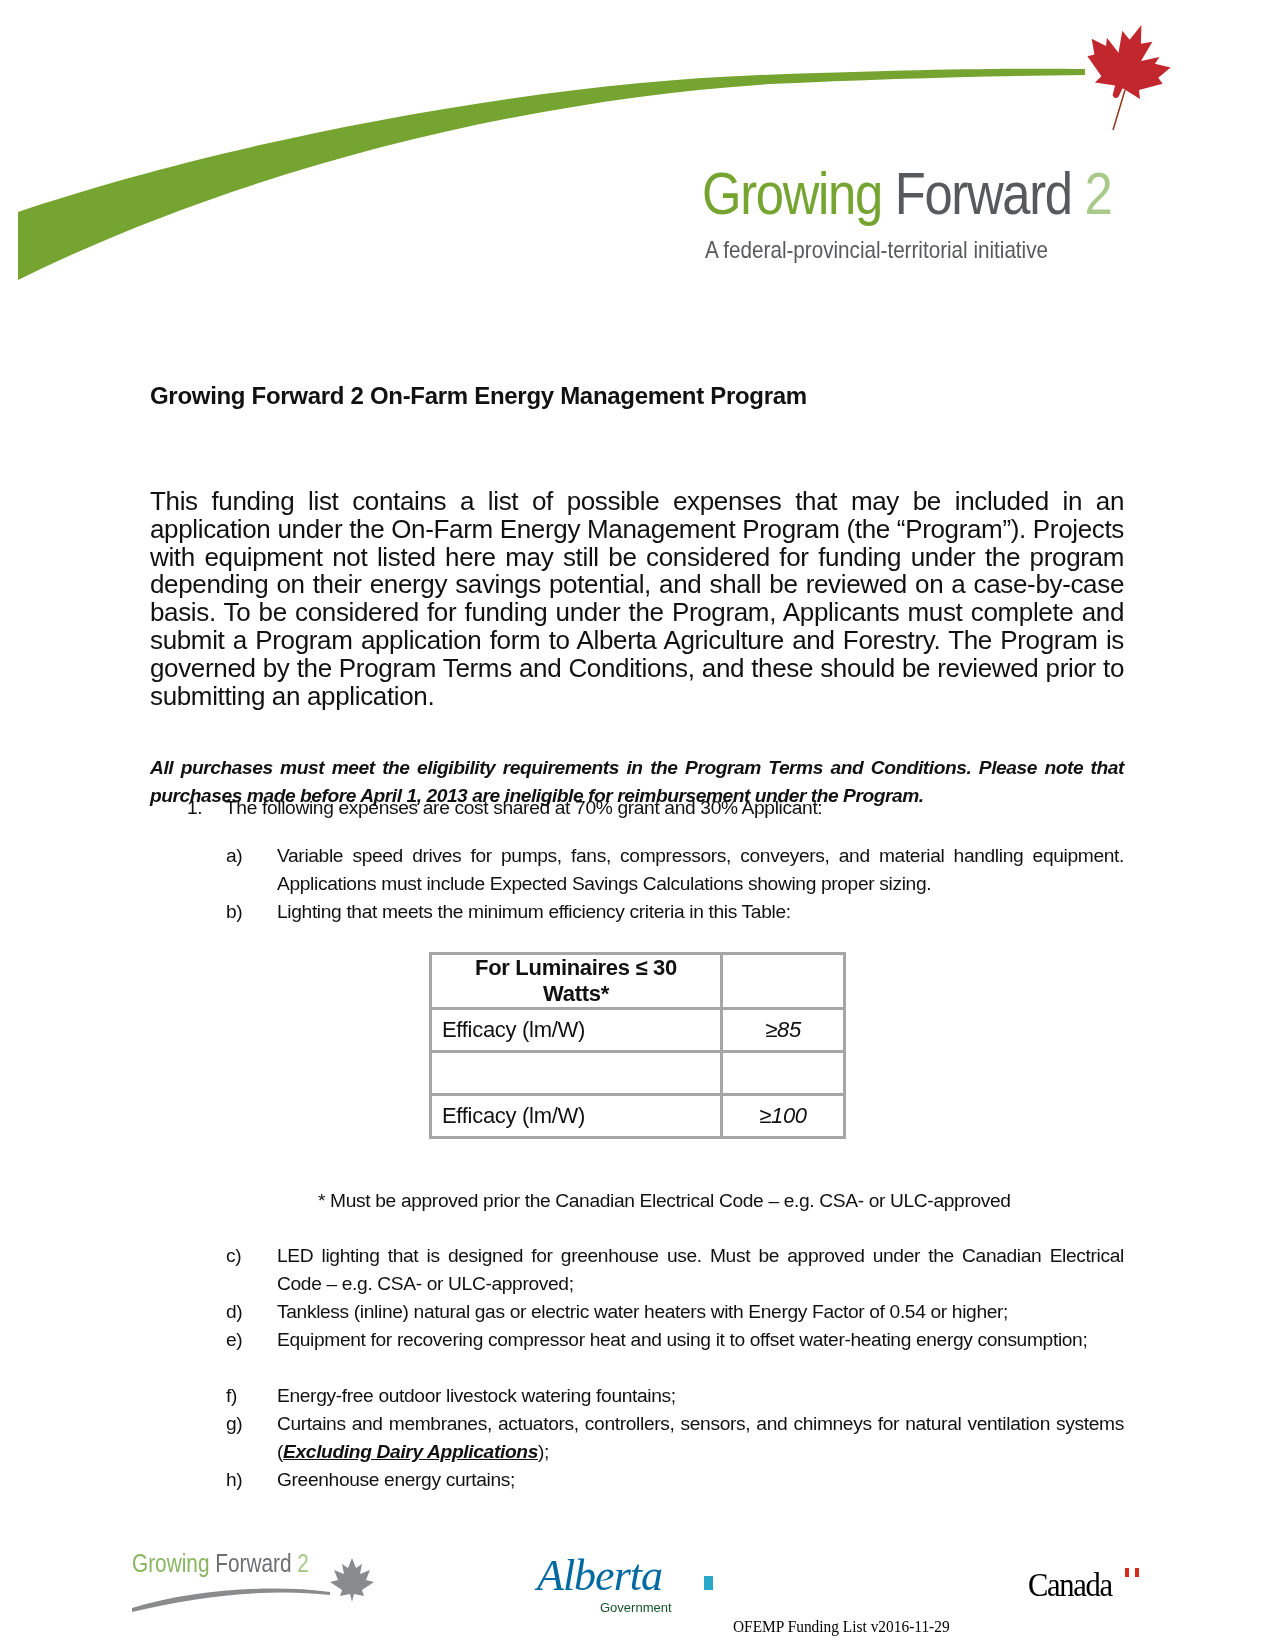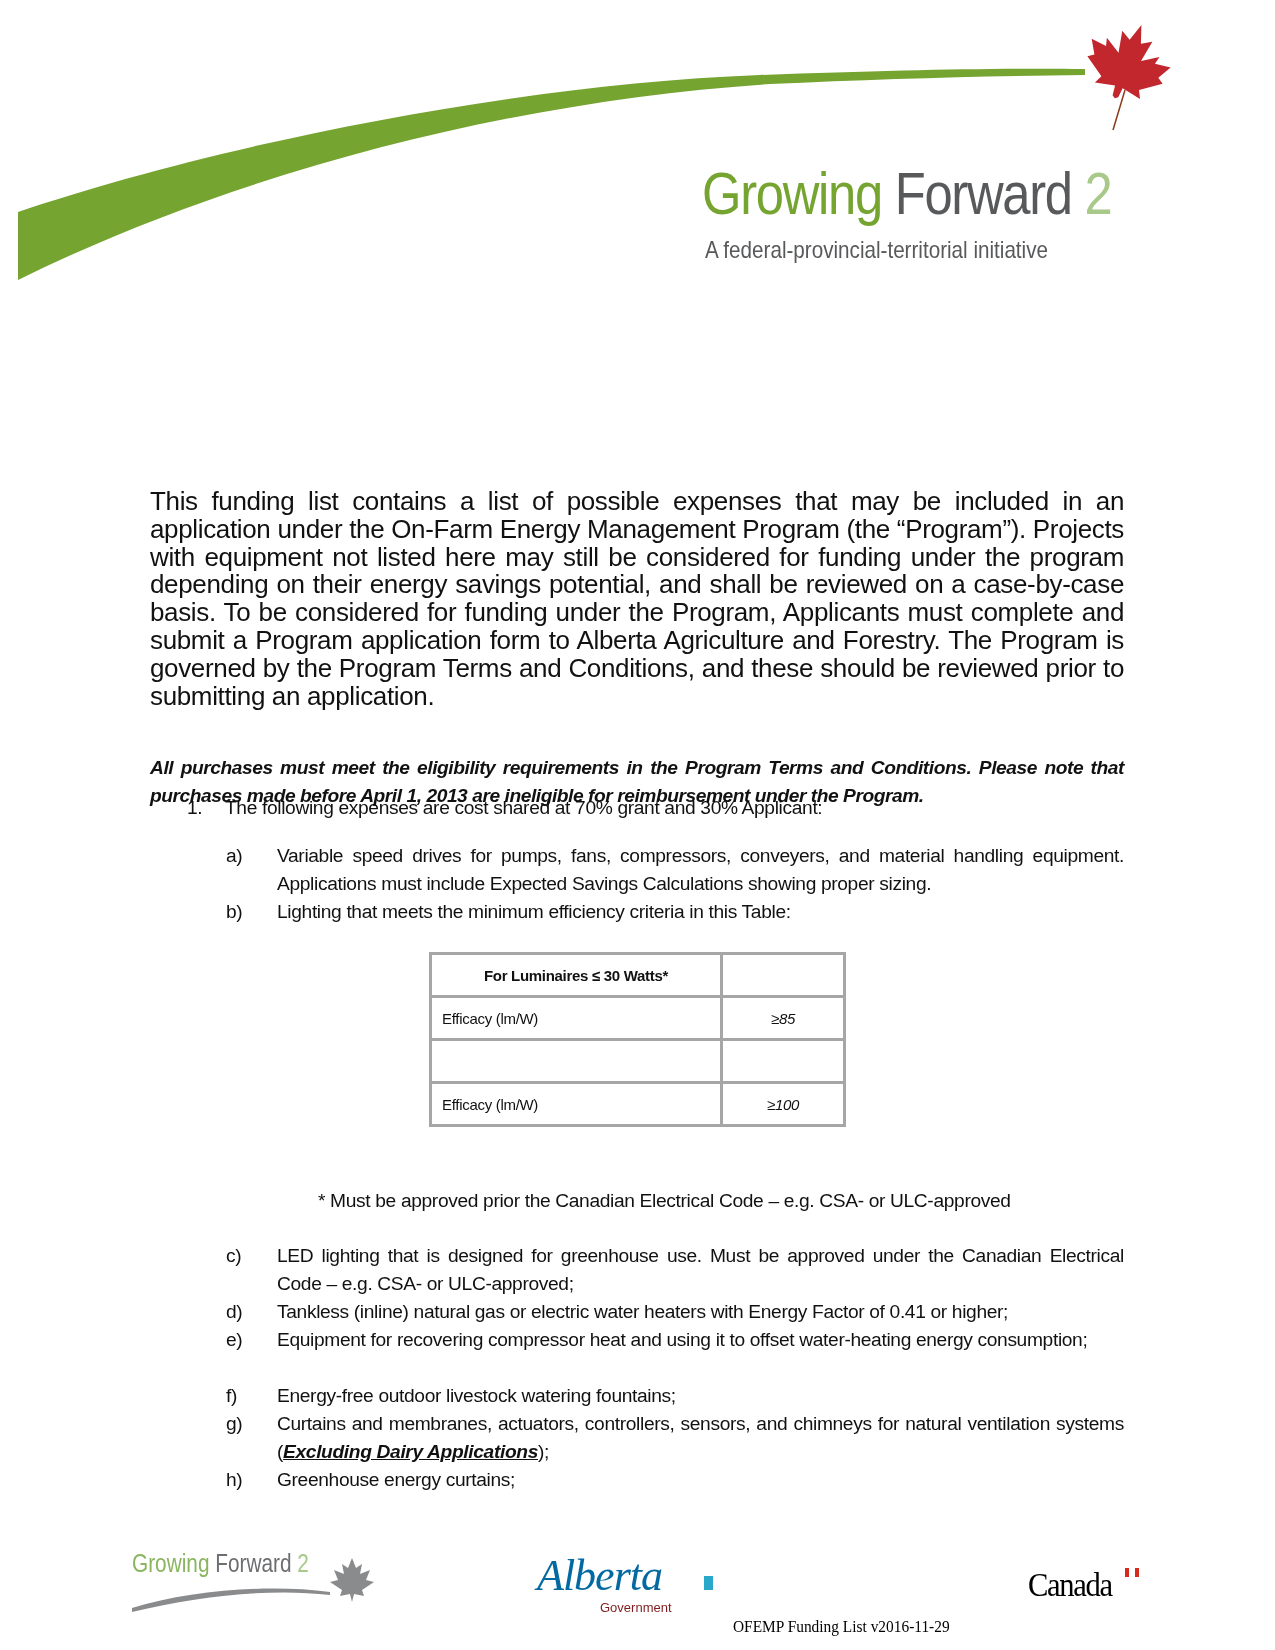--- a/index.html
+++ b/index.html
@@ -21,38 +21,38 @@
   .content { position: absolute; left: 150px; width: 974px; font-family: "Liberation Sans", sans-serif; }
   .title { font-size: 24px; font-weight: bold; line-height: 40px; letter-spacing: -0.3px; }
   .para { font-size: 26px; line-height: 27.8px; text-align: justify; letter-spacing: -0.35px; }
   .notice { font-size: 19.2px; line-height: 27.8px; font-weight: bold; font-style: italic; text-align: justify; letter-spacing: -0.45px; margin-top: 44px; }
   .row { position: absolute; font-size: 19.2px; line-height: 27.8px; letter-spacing: -0.35px; }
   .marker { position: absolute; }
   .itemtext { position: absolute; left: 277px; width: 847px; text-align: justify; }
   .excl { font-weight: bold; font-style: italic; text-decoration: underline; }
 
   
-  table.eff { position: absolute; left: 429px; top: 952px; border-collapse: collapse; font-size: 15px; letter-spacing: -0.3px; }
+  table.eff { position: absolute; left: 429px; top: 952px; border-collapse: collapse; font-size: 22px; letter-spacing: -0.3px; }
   table.eff td { border: 3px solid #a6a6a6; height: 40px; padding: 0 10px; }
   table.eff td.c1 { width: 268px; }
   table.eff td.c2 { width: 100px; text-align: center; font-style: italic; }
   table.eff td.hdr { font-weight: bold; text-align: center; }
 
   .footnote { position: absolute; left: 318px; top: 1190px; font-size: 19.2px; letter-spacing: -0.35px; white-space: nowrap; }
 
   
   .f-gf { position: absolute; left: 132px; top: 1548px; font-size: 26px; white-space: nowrap;
           transform: scaleX(0.8); transform-origin: left top; }
   .f-gf .g { color: #8ab560; }
   .f-gf .f { color: #6d6e70; }
   .f-gf .n { color: #a9c98a; }
   .f-alberta { position: absolute; left: 537px; top: 1550px; font-family: "Liberation Serif", serif; font-style: italic;
                font-size: 44px; color: #0369a1; letter-spacing: -1px; }
   .f-alberta-sq { position: absolute; left: 704px; top: 1576px; width: 9px; height: 14px; background: #2aa8c9; }
-  .f-gov { position: absolute; left: 600px; top: 1600px; font-size: 13px; color: #7f1d1d; }
+  .f-gov { position: absolute; left: 600px; top: 1600px; font-size: 13px; color: #14532d; }
   .f-canada { position: absolute; left: 1028px; top: 1566px; font-family: "Liberation Serif", serif; font-size: 34px;
               color: #000; letter-spacing: -1.5px; transform: scaleX(0.9); transform-origin: left top; }
   .f-flag { position: absolute; left: 1125px; top: 1568px; width: 14px; height: 9px; background: #d52b1e; }
   .f-flag::after { content: ""; position: absolute; left: 4px; top: 0; width: 6px; height: 9px; background: #fff; }
   .f-version { position: absolute; left: 733px; top: 1616px; font-family: "Liberation Serif", serif; font-size: 17.5px;
                color: #000; transform: scaleX(0.88); transform-origin: left top; white-space: nowrap; }
 </style>
 </head>
 <body>
 
@@ -65,20 +65,21 @@
 </svg>
 
 <div class="brand">
   <span class="g">Growing</span>
   <span class="f">Forward</span>
   <span class="n">2</span>
 </div>
 <div class="tagline">A federal-provincial-territorial initiative</div>
 
 <div class="content title" style="top:376px;">
+  <div>Growing Forward 2 On-Farm Energy Management Program</div>
 </div>
 
 <div class="content para" style="top:488px;">This funding list contains a list of possible expenses that may be included in an application under the On-Farm Energy Management Program (the “Program”).  Projects with equipment not listed here may still be considered for funding under the program depending on their energy savings potential, and shall be reviewed on a case-by-case basis.  To be considered for funding under the Program, Applicants must complete and submit a Program application form to Alberta Agriculture and Forestry.  The Program is governed by the Program Terms and Conditions, and these should be reviewed prior to submitting an application.</div>
 
 <div class="content notice" style="top:710px;">All purchases must meet the eligibility requirements in the Program Terms and Conditions.  Please note that purchases made before April 1, 2013 are ineligible for reimbursement under the Program.</div>
 
 <div class="row" style="top:794px; left:187px;">1.</div>
 <div class="row" style="top:794px; left:225px; width:900px;">The following expenses are cost shared at 70% grant and 30% Applicant:</div>
 
 <div class="row" style="top:842px; left:0; width:1275px;">
@@ -111,21 +112,21 @@
     </tbody>
 </table>
 <div class="footnote">* Must be approved prior the Canadian Electrical Code – e.g. CSA- or ULC-approved</div>
 
 <div class="row" style="top:1242px; left:0; width:1275px;">
   <span class="marker" style="left:226px;">c)</span>
   <span class="itemtext">LED lighting that is designed for greenhouse use. Must be approved under the Canadian Electrical Code – e.g. CSA- or ULC-approved;</span>
 </div>
 <div class="row" style="top:1298px; left:0; width:1275px;">
   <span class="marker" style="left:226px;">d)</span>
-  <span class="itemtext">Tankless (inline) natural gas or electric water heaters with Energy Factor of 0.41 or higher;</span>
+  <span class="itemtext">Tankless (inline) natural gas or electric water heaters with Energy Factor of 0.54 or higher;</span>
 </div>
 <div class="row" style="top:1326px; left:0; width:1275px;">
   <span class="marker" style="left:226px;">e)</span>
   <span class="itemtext">Equipment for recovering compressor heat and using it to offset water-heating energy consumption;</span>
 </div>
 <div class="row" style="top:1382px; left:0; width:1275px;">
   <span class="marker" style="left:226px;">f)</span>
   <span class="itemtext">Energy-free outdoor livestock watering fountains;</span>
 </div>
 <div class="row" style="top:1410px; left:0; width:1275px;">

